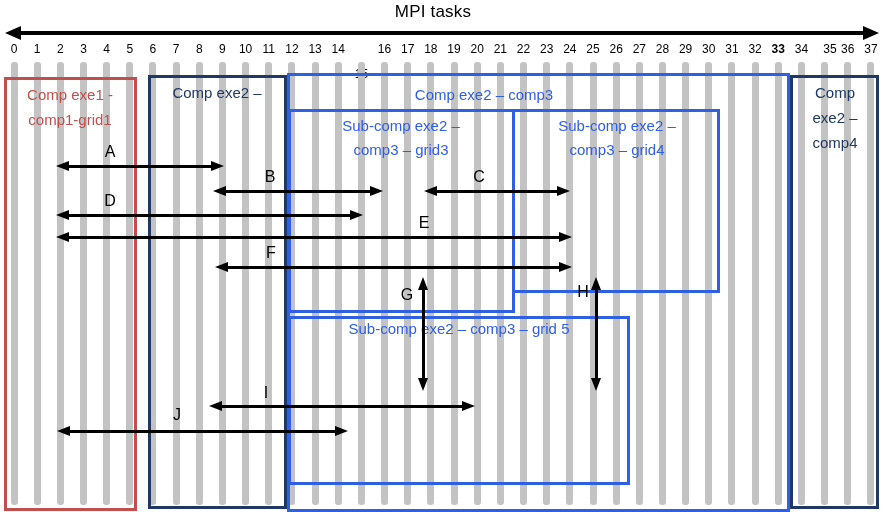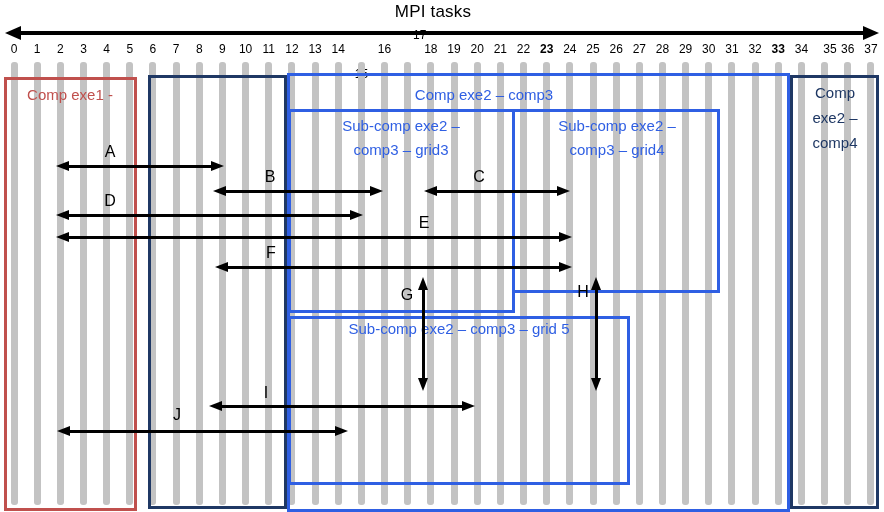--- a/index.html
+++ b/index.html
@@ -49,27 +49,27 @@
       <div class="ticknum" style="left: 176.12px; top: 42px;">7</div>
       <div class="ticknum" style="left: 199.28px; top: 42px;">8</div>
       <div class="ticknum" style="left: 222.44px; top: 42px;">9</div>
       <div class="ticknum" style="left: 245.6px; top: 42px;">10</div>
       <div class="ticknum" style="left: 268.76px; top: 42px;">11</div>
       <div class="ticknum" style="left: 291.92px; top: 42px;">12</div>
       <div class="ticknum" style="left: 315.08px; top: 42px;">13</div>
       <div class="ticknum" style="left: 338.24px; top: 42px;">14</div>
       <div class="ticknum" style="left: 361.4px; top: 42px; margin-top: 25px;">15</div>
       <div class="ticknum" style="left: 384.56px; top: 42px;">16</div>
-      <div class="ticknum" style="left: 407.72px; top: 28px; margin-left: 12px;">17</div>
+      <div class="ticknum" style="left: 407.72px; top: 42px;">17</div>
       <div class="ticknum" style="left: 430.88px; top: 42px;">18</div>
       <div class="ticknum" style="left: 454.04px; top: 42px;">19</div>
       <div class="ticknum" style="left: 477.2px; top: 42px;">20</div>
       <div class="ticknum" style="left: 500.36px; top: 42px;">21</div>
       <div class="ticknum" style="left: 523.52px; top: 42px;">22</div>
-      <div class="ticknum" style="left: 546.68px; top: 42px; font-weight: bold;">23</div>
+      <div class="ticknum" style="left: 546.68px; top: 42px;">23</div>
       <div class="ticknum" style="left: 569.84px; top: 42px;">24</div>
       <div class="ticknum" style="left: 593px; top: 42px;">25</div>
       <div class="ticknum" style="left: 616.16px; top: 42px;">26</div>
       <div class="ticknum" style="left: 639.32px; top: 42px;">27</div>
       <div class="ticknum" style="left: 662.48px; top: 42px;">28</div>
       <div class="ticknum" style="left: 685.64px; top: 42px;">29</div>
       <div class="ticknum" style="left: 708.8px; top: 42px;">30</div>
       <div class="ticknum" style="left: 731.96px; top: 42px;">31</div>
       <div class="ticknum" style="left: 755.12px; top: 42px;">32</div>
       <div class="ticknum" style="left: 778.28px; top: 42px; font-weight: bold;">33</div>
@@ -115,23 +115,25 @@
       <div class="bar" style="left: 774.78px; top: 62px; width: 7px; height: 443px; background: rgb(195, 195, 195);"></div>
       <div class="bar" style="left: 797.94px; top: 62px; width: 7px; height: 443px; background: rgb(195, 195, 195);"></div>
       <div class="bar" style="left: 821.1px; top: 62px; width: 7px; height: 443px; background: rgb(195, 195, 195);"></div>
       <div class="bar" style="left: 844.26px; top: 62px; width: 7px; height: 443px; background: rgb(195, 195, 195);"></div>
       <div class="bar" style="left: 867.42px; top: 62px; width: 7px; height: 443px; background: rgb(195, 195, 195);"></div>
     </div>
   <div id="boxes-layer" class="abs">
       <div class="box" style="left: 4px; top: 77px; width: 133px; height: 434px; border: 3px solid rgb(192, 80, 77);"></div>
       <div class="boxlabel" style="left: 70px; top: 82px; color: rgb(192, 80, 77); font-size: 15px; line-height: 25px;">
         <div>Comp exe1 -</div>
+        <div>comp1-grid1</div>
       </div>
       <div class="box" style="left: 148px; top: 75px; width: 139px; height: 434px; border: 3px solid rgb(31, 56, 100);"></div>
       <div class="boxlabel" style="left: 217px; top: 80px; color: rgb(31, 56, 100); font-size: 15px; line-height: 25px;">
+        <div>Comp exe2 –</div>
       </div>
       <div class="box" style="left: 287px; top: 73px; width: 503px; height: 439px; border: 3px solid rgb(47, 95, 227);"></div>
       <div class="boxlabel" style="left: 484px; top: 84px; color: rgb(47, 95, 227); font-size: 15px; line-height: 22px;">
         <div>Comp exe2 – comp3</div>
       </div>
       <div class="box" style="left: 288px; top: 109px; width: 227px; height: 204px; border: 3px solid rgb(47, 95, 227);"></div>
       <div class="boxlabel" style="left: 401px; top: 114px; color: rgb(47, 95, 227); font-size: 15px; line-height: 24px;">
         <div>Sub-comp exe2 –</div>
         <div>comp3 – grid3</div>
       </div>

